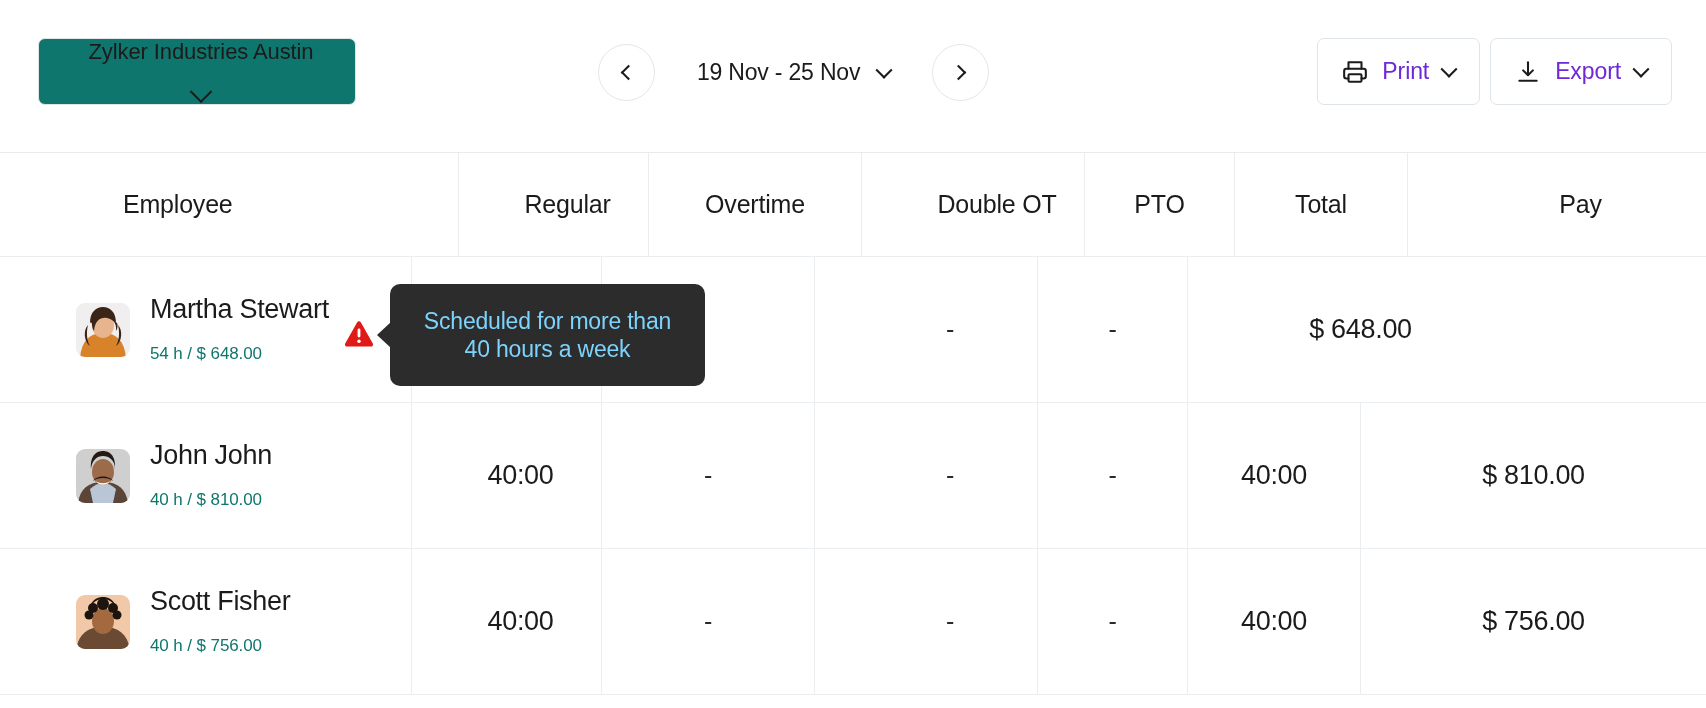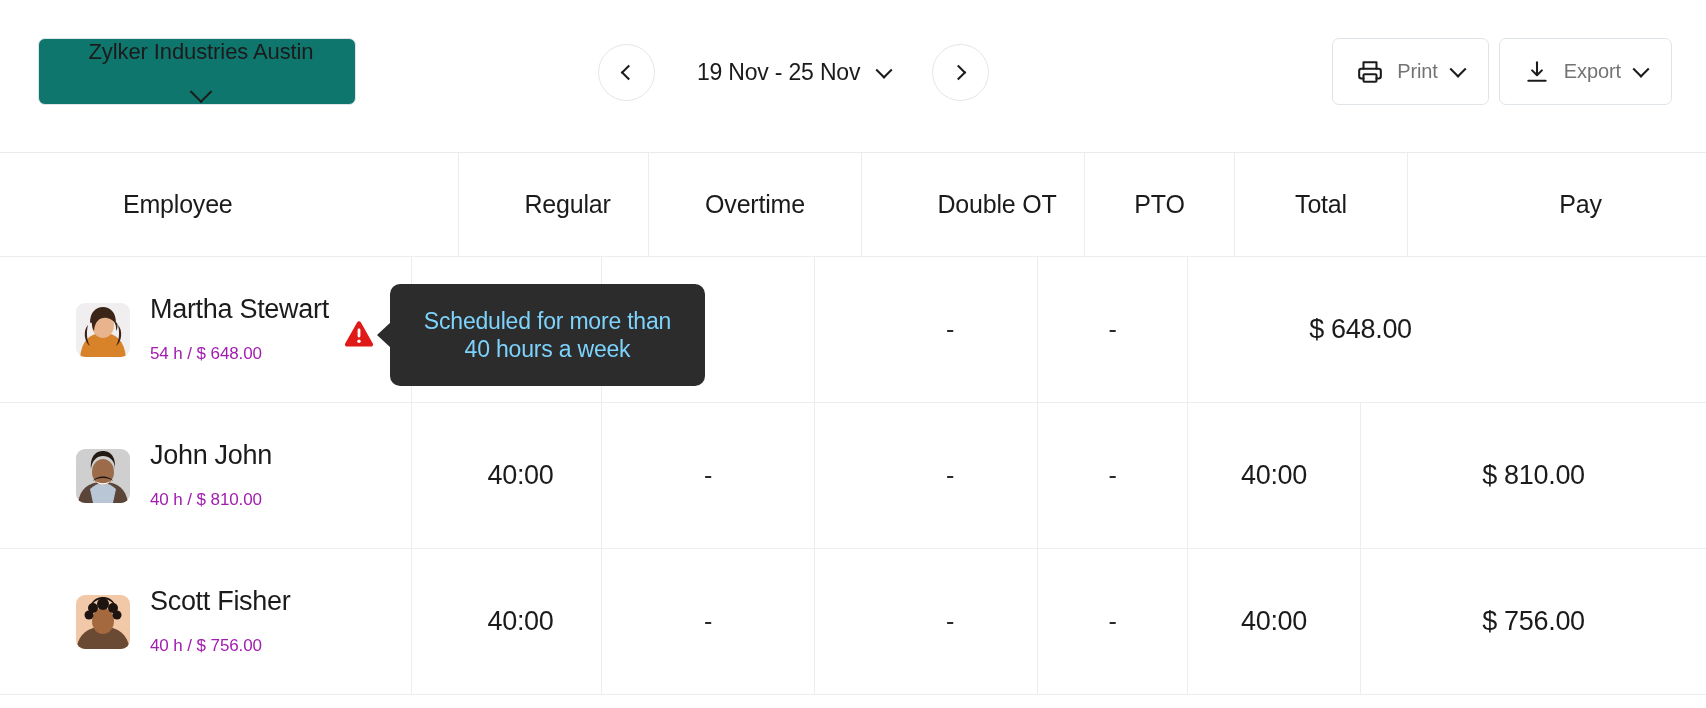--- a/index.html
+++ b/index.html
@@ -64,21 +64,21 @@
     padding: 0 34px; cursor: pointer; height: 57px;
   }
   .date-range .txt { font-size: 23px; color: #1b1b1b; white-space: nowrap; letter-spacing: -0.2px; }
 
   .actions { position: absolute; right: 34px; top: 38px; display: flex; gap: 10px; }
   .btn {
     height: 67px; border: 1px solid #dfe4e8; border-radius: 7px; background: #fff;
     display: flex; align-items: center; gap: 14px;
     padding: 0 24px; cursor: pointer;
   }
-  .btn .btxt { font-size: 20px; color: #737373; letter-spacing: -0.1px; }
+  .btn .btxt { font-size: 23px; color: #6d28d9; letter-spacing: -0.1px; }
   .btn svg { display: block; }
 
   
   .table { position: absolute; left: 0; top: 153px; width: 1706px; }
   .row { display: flex; width: 100%; border-bottom: 1px solid #eaeef1; }
   .row.head { height: 104px; }
   .row.body { height: 146px; }
 
   .cell {
     display: flex; align-items: center;
@@ -102,21 +102,21 @@
   .val { font-size: 27px; color: #1b1b1b; letter-spacing: -0.3px; }
   .val.dash { font-size: 25px; color: #2a2a2a; }
 
   .emp { display: flex; align-items: center; gap: 20px; }
   .avatar {
     width: 54px; height: 54px; border-radius: 9px; flex: none;
     overflow: hidden; position: relative;
   }
   .emp-txt { display: flex; flex-direction: column; gap: 20px; }
   .emp-name { font-size: 27px; color: #1b1b1b; letter-spacing: -0.3px; line-height: 1.05; }
-  .emp-sub  { font-size: 17px; color: #a21caf; letter-spacing: -0.1px; }
+  .emp-sub  { font-size: 17px; color: #0f766e; letter-spacing: -0.1px; }
 
   
   .warn { position: absolute; left: 344px; top: 320px; width: 30px; height: 27px; }
 
   
   .tooltip {
     position: absolute; left: 390px; top: 284px;
     width: 315px; height: 102px;
     background: #2c2c2c; border-radius: 10px;
     display: flex; align-items: center; justify-content: center;

